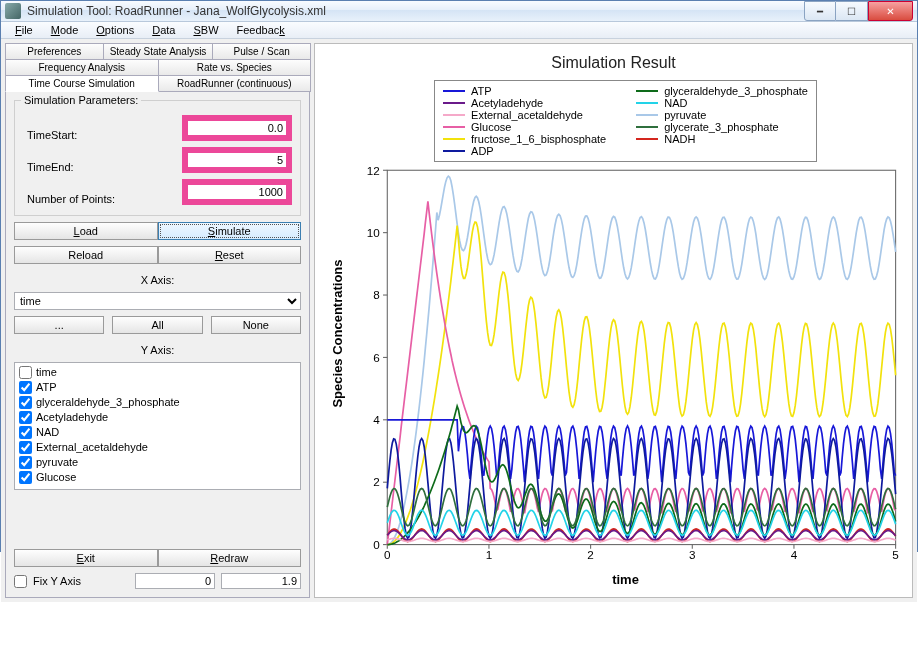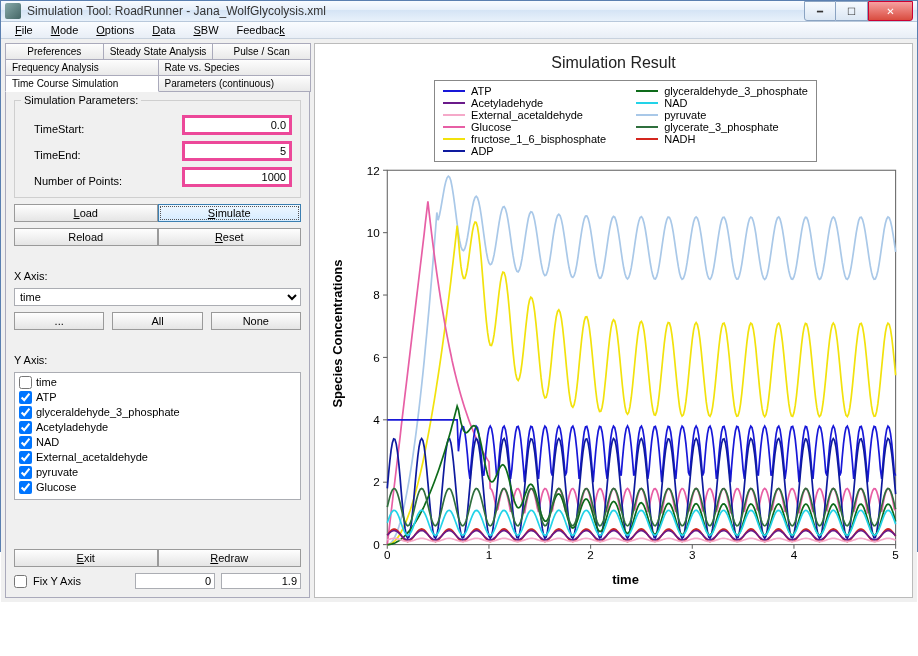--- a/index.html
+++ b/index.html
@@ -16,37 +16,37 @@
 .win-btn.max { border-left:none; }
 
 .menubar { height: 22px; background: linear-gradient(to bottom,#fafcff,#e8eef6); border-bottom:1px solid #c8d2de; display:flex; align-items:center; padding: 0 6px; gap: 2px;}
 .menu-item { padding: 2px 8px; cursor: default; }
 .menu-item span { text-decoration: underline; }
 
 .content { flex:1; display:flex; background:#f0f0f0; padding:4px; gap:4px; }
 .left-panel { width: 305px; display:flex; flex-direction:column; }
 .tab-btn { border:1px solid #aab; background:linear-gradient(to bottom,#fdfdfd,#e9e9e9); padding:2px 6px; margin-right:-1px; margin-bottom:-1px; font-size:10px; cursor:default; white-space:nowrap;}
 .tab-btn.row1 { flex:1; text-align:center;}
-.tab-btn.row2 { flex:1; text-align:left;}
+.tab-btn.row2 { flex:1; text-align:center;}
 .tab-btn.active { background:#fff; border-bottom:1px solid #fff; z-index:2; position:relative;}
 .tab-row { display:flex; width:100%;}
 
 .tab-body { border:1px solid #aab; background:#f0f0f0; flex:1; padding:8px; display:flex; flex-direction:column; gap:6px; overflow:hidden;}
-.group { border:1px solid #cfcfcf; padding:8px 8px 10px 19px; position:relative; }
+.group { border:1px solid #cfcfcf; padding:8px 8px 10px 12px; position:relative; }
 .group-title { position:absolute; top:-7px; left:6px; background:#f0f0f0; padding:0 3px; font-size:11px;}
 .param-row { display:flex; align-items:flex-end; margin-top:6px;}
 .param-row label { flex:1; }
-.param-row input { width:110px; text-align:right; padding:1px 3px; border:3px solid #ec4899;margin-left:21px;}
+.param-row input { width:110px; text-align:right; padding:1px 3px; border:6px solid #ec4899;margin-left:21px;}
 
 .btn-row { display:flex; }
 .btn { flex:1; border:1px solid #9a9a9a; background:linear-gradient(to bottom,#fefefe,#e5e5e5); padding:2px 0; text-align:center; cursor:default;}
 .btn.focus { border:1px solid #3c7fb1; outline:1px dotted #555; outline-offset:-3px; background:linear-gradient(to bottom,#eef7ff,#d6ecff);}
 .btn span.u { text-decoration:underline;}
 
-.field-label { margin-top:18px; }
+.field-label { margin-top:4px;text-align:center; }
 select.full { width:100%; border:1px solid #abadb3; background:#fff; padding:1px; }
 .triple-btn { display:flex; gap:8px; }
 .triple-btn .btn { flex:1; }
 
 .ylist { border:1px solid #abadb3; background:#fff; height:128px; overflow-y:scroll; padding:2px;}
 .ylist-item { display:flex; align-items:center; gap:4px; padding:0 2px; line-height:15px;}
 .ylist-item input { margin:0;}
 
 .fix-row { display:flex; align-items:center; gap:6px;}
 .fix-row input[type=text]{ width:80px; text-align:right; border:1px solid #abadb3; padding:1px 3px;}
@@ -92,21 +92,21 @@
         <div class="tab-btn row1">Preferences</div>
         <div class="tab-btn row1">Steady State Analysis</div>
         <div class="tab-btn row1">Pulse / Scan</div>
       </div>
       <div class="tab-row">
         <div class="tab-btn row2">Frequency Analysis</div>
         <div class="tab-btn row2">Rate vs. Species</div>
       </div>
       <div class="tab-row">
         <div class="tab-btn row2 active">Time Course Simulation</div>
-        <div class="tab-btn row2">Parameters (continuous)</div>
+        <div class="tab-btn row2">RoadRunner (continuous)</div>
       </div>
 
       <div class="tab-body">
         <div class="group">
           <div class="group-title">Simulation Parameters:</div>
           <div class="param-row">
             <label>TimeStart:</label>
             <input type="text" value="0.0" style="">
           </div>
           <div class="param-row">

